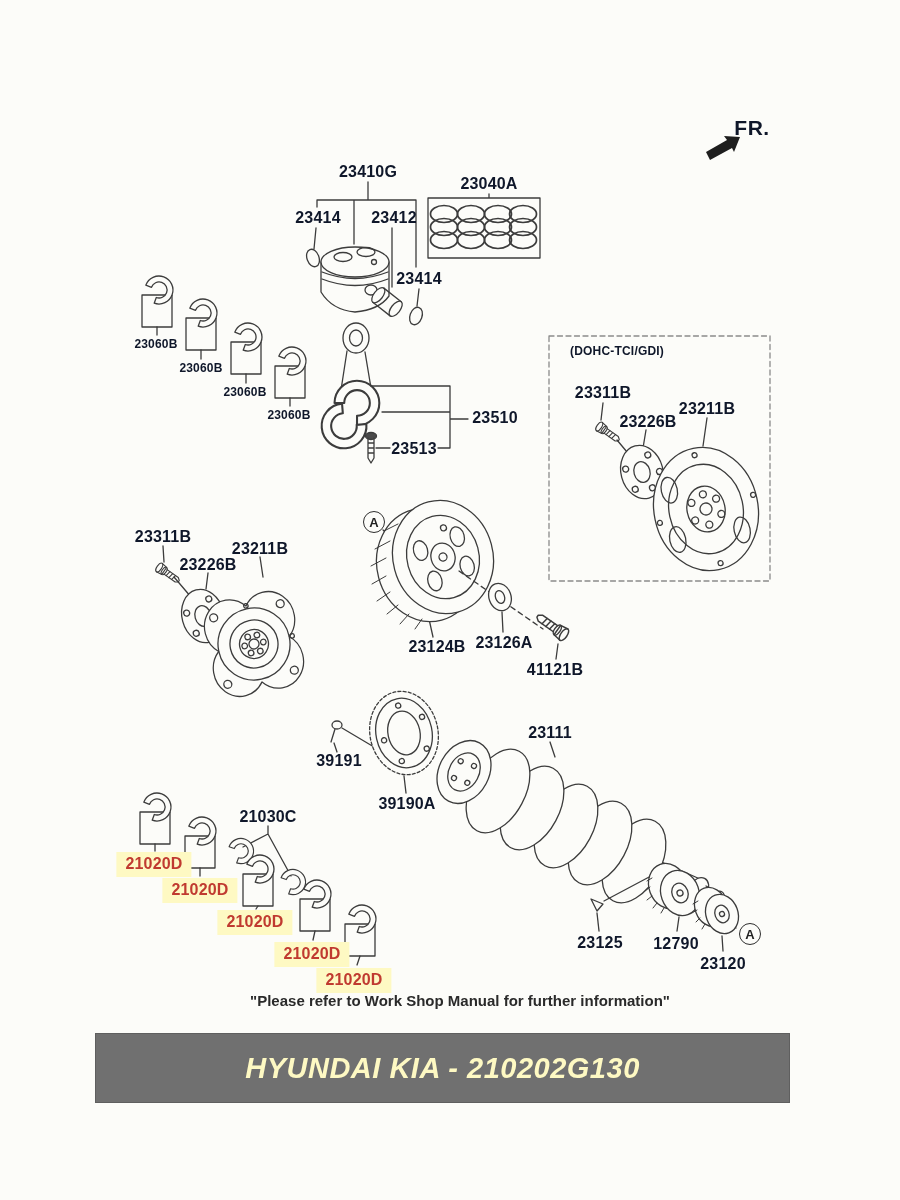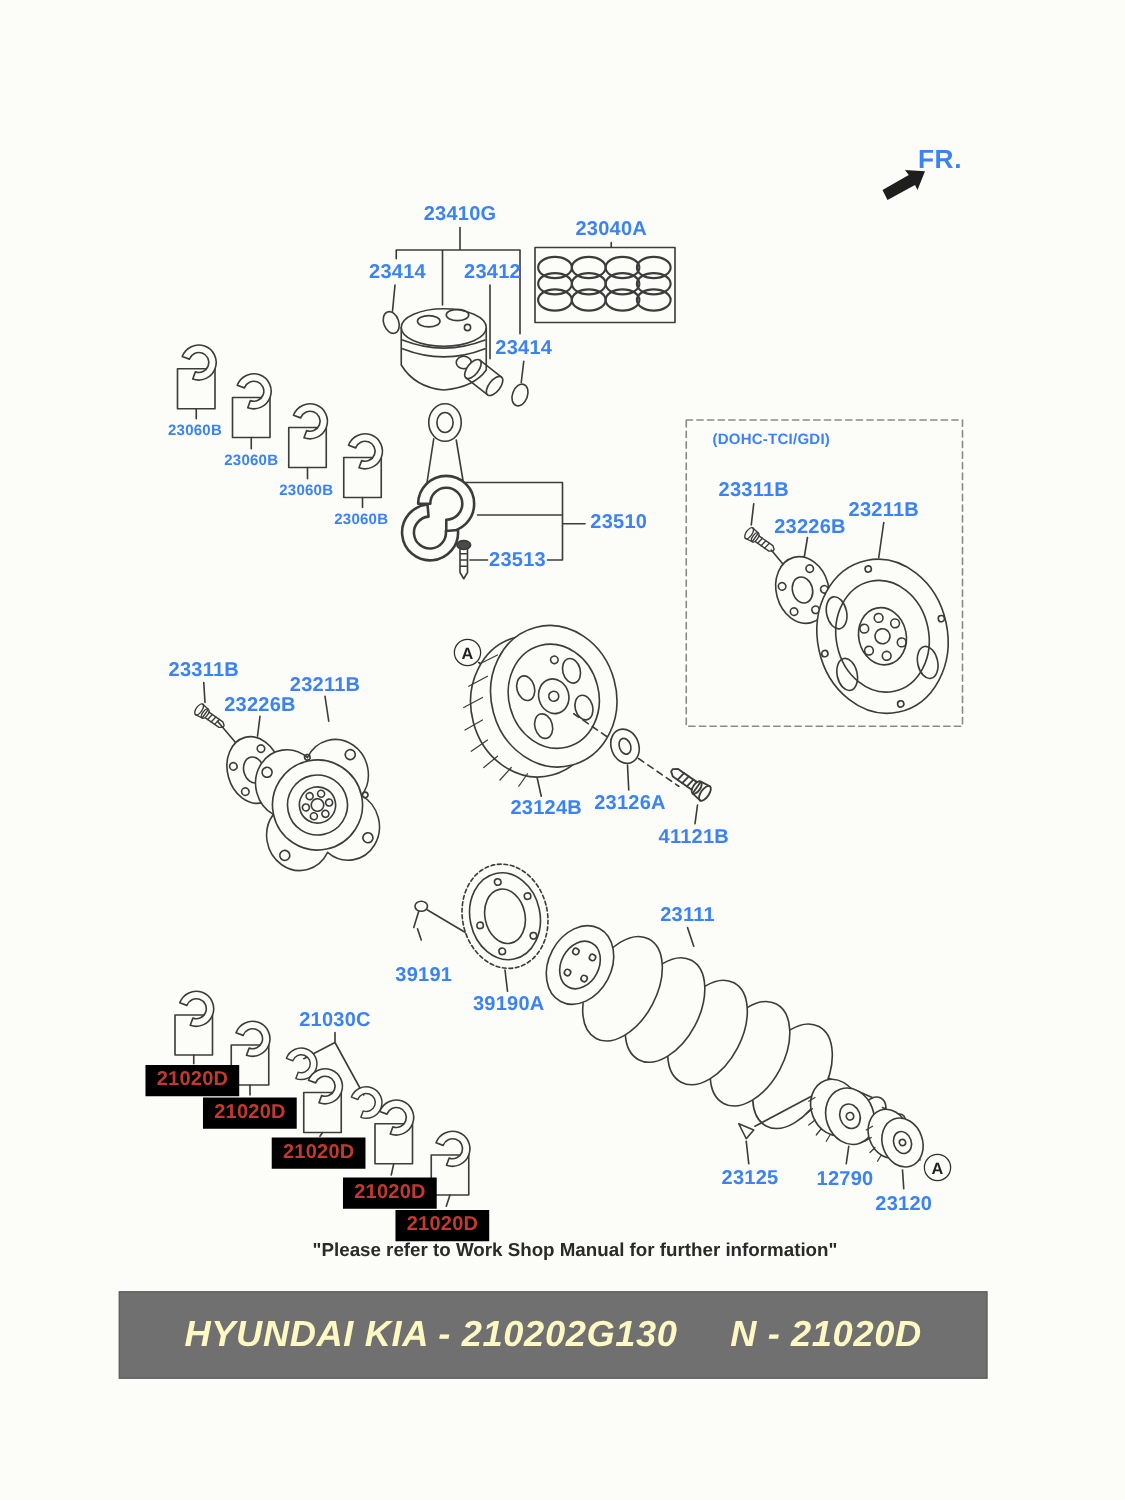--- a/index.html
+++ b/index.html
@@ -1,22 +1,22 @@
 <!DOCTYPE html>
 <html><head>
 <meta charset="utf-8">
 <style>
   html,body{margin:0;padding:0;background:#e8e8e8;}
   #canvas{position:relative;width:900px;height:1200px;background:#fcfcf9;overflow:hidden;
           font-family:"Liberation Sans", sans-serif;}
   #art{position:absolute;left:0;top:0;}
   .lbl{position:absolute;transform:translateX(-50%);white-space:nowrap;
-       font-weight:bold;font-size:16px;color:#3b82f6;letter-spacing:0.2px;}
+       font-weight:bold;font-size:16px;color:#0f172a;letter-spacing:0.2px;}
   .sm{font-size:12px;}
-  .hl{background:#000000;color:#c03a30;padding:3px 9px 4px 9px;transform:translateX(-50%);}
+  .hl{background:#fef9c3;color:#c03a30;padding:3px 9px 4px 9px;transform:translateX(-50%);}
   .fr{font-size:21px;letter-spacing:0.5px;}
   .amark{position:absolute;width:22px;height:22px;border:1.7px solid #2e2e2e;border-radius:50%;
          display:flex;align-items:center;justify-content:center;
          font-weight:bold;font-size:13px;color:#222;background:#fcfcf9;box-sizing:border-box;}
   .note{position:absolute;transform:translateX(-50%);font-weight:bold;font-size:15px;color:#2a2a2a;}
   .footer{position:absolute;left:95px;top:1033px;width:695px;height:70px;background:#707070;
           border:1px solid #5f5f5f;box-sizing:border-box;display:flex;align-items:center;
           justify-content:center;gap:42px;}
   .footer span{color:#fef9c3;font-weight:bold;font-size:29px;letter-spacing:0.5px;font-style:italic;}
 </style>
@@ -334,21 +334,21 @@
 
 <div class="amark" style="left:363px;top:511px">
       <span>A</span>
     </div>
 
 <span class="lbl" style="left:437px;top:638px">23124B</span>
 <span class="lbl" style="left:504px;top:634px">23126A</span>
 <span class="lbl" style="left:555px;top:661px">41121B</span>
 
 <span class="lbl" style="left:550px;top:724px">23111</span>
-<span class="lbl" style="left:339px;top:772px">39191</span>
+<span class="lbl" style="left:339px;top:752px">39191</span>
 <span class="lbl" style="left:407px;top:795px">39190A</span>
 <span class="lbl" style="left:268px;top:808px">21030C</span>
 
 <span class="lbl hl" style="left:154px;top:852px">21020D</span>
 <span class="lbl hl" style="left:200px;top:878px">21020D</span>
 <span class="lbl hl" style="left:255px;top:910px">21020D</span>
 <span class="lbl hl" style="left:312px;top:942px">21020D</span>
 <span class="lbl hl" style="left:354px;top:968px">21020D</span>
 
 <span class="lbl" style="left:600px;top:934px">23125</span>
@@ -356,16 +356,15 @@
 <span class="lbl" style="left:723px;top:955px">23120</span>
 
 <div class="amark" style="left:739px;top:923px">
       <span>A</span>
     </div>
 
 <div class="note" style="left:460px;top:992px">"Please refer to Work Shop Manual for further information"</div>
 
 <div class="footer">
   <span>HYUNDAI KIA - 210202G130</span>
-  <span>N - 21020D</span>
 </div>
 
 </div>
 
 </body></html>

